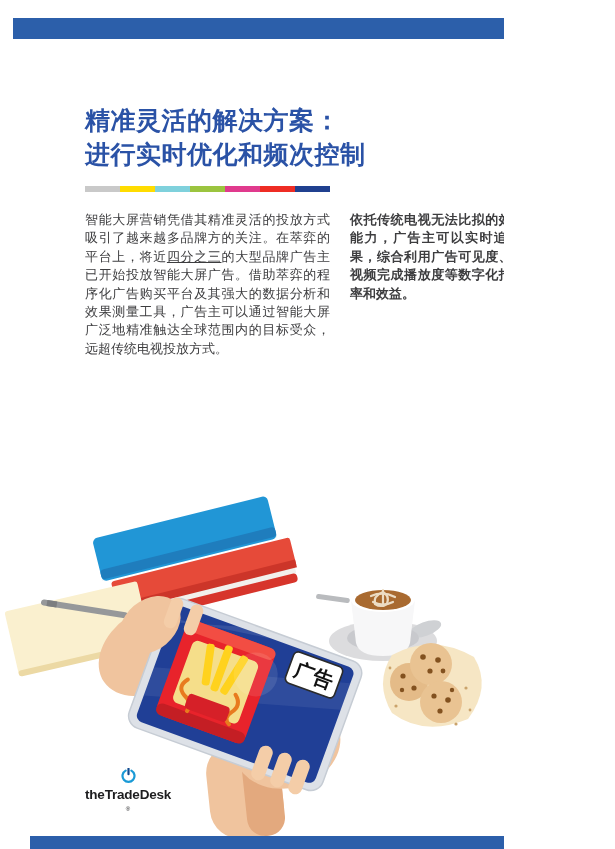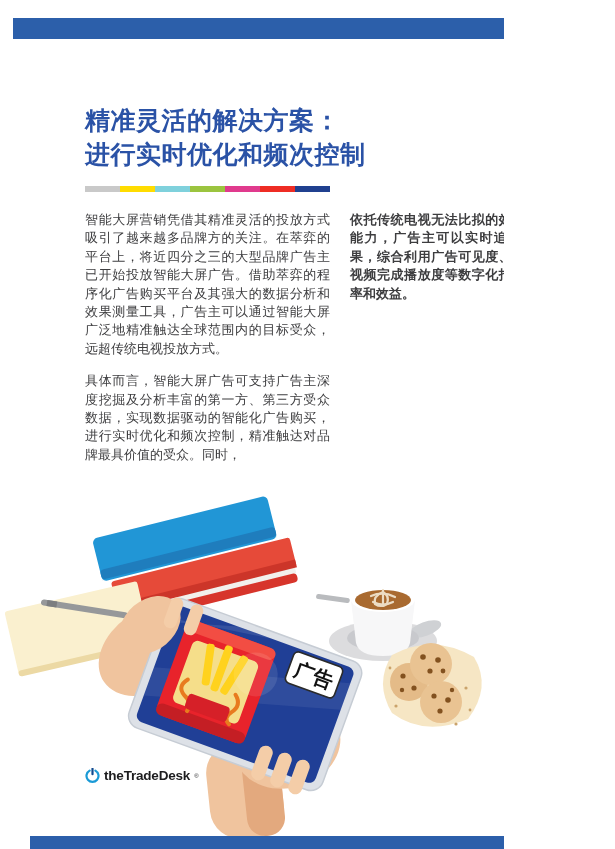--- a/index.html
+++ b/index.html
@@ -12,23 +12,23 @@
   .edge-shadow{position:absolute;left:588px;top:39px;width:9px;height:795px;background:#e7e8ea;}
   .heading{position:absolute;left:85px;top:103px;width:460px;
     font-size:25px;font-weight:bold;line-height:34px;color:#2a52a6;letter-spacing:0.5px;}
   .stripe{position:absolute;left:85px;top:186px;width:245px;height:6px;display:flex;}
   .stripe span{flex:1 1 0;height:6px;display:block;}
   .col{position:absolute;top:211px;width:245px;font-size:13px;line-height:18.4px;
     color:#3d3d3f;text-align:justify;}
   .col.left{left:85px;}
   .col.right{left:350px;width:243px;font-weight:bold;}
   .col p{margin:0 0 14px 0;}
-  .frac{color:inherit;cursor:pointer;}
+  .frac{color:inherit;text-decoration:underline;cursor:pointer;}
   .illustration{position:absolute;left:0;top:480px;width:615px;height:360px;}
-  .logo{position:absolute;left:85px;top:768px;display:flex;align-items:center;gap:4px;}
+  .logo{position:absolute;left:85px;top:768px;display:flex;align-items:center;gap:4px;flex-direction:column;}
   .logo-text{font-size:13.5px;font-weight:bold;color:#1d1d1f;letter-spacing:-0.2px;}
   .logo-reg{font-size:6px;color:#1d1d1f;vertical-align:super;}
 </style>
 </head>
 <body>
 
 <div class="page">
 
   <div class="top-bar" style="background: rgb(44, 95, 170);"></div>
   <div class="edge-shadow"></div>
@@ -43,21 +43,20 @@
       <span style="background: rgb(255, 220, 0);"></span>
       <span style="background: rgb(127, 209, 220);"></span>
       <span style="background: rgb(155, 196, 63);"></span>
       <span style="background: rgb(224, 58, 141);"></span>
       <span style="background: rgb(238, 44, 36);"></span>
       <span style="background: rgb(32, 64, 143);"></span>
     </div>
 
   <div class="col left">
     <p><span>智能大屏营销凭借其精准灵活的投放方式吸引了越来越多品牌方的关注。在萃弈的平台上，将近</span><a class="frac">四分之三</a><span>的大型品牌广告主已开始投放智能大屏广告。借助萃弈的程序化广告购买平台及其强大的数据分析和效果测量工具，广告主可以通过智能大屏广泛地精准触达全球范围内的目标受众，远超传统电视投放方式。</span></p>
-    <p>具体而言，智能大屏广告可支持广告主深度挖掘及分析丰富的第一方、第三方受众数据，实现数据驱动的智能化广告购买，进行实时优化和频次控制，精准触达对品牌最具价值的受众。同时，</p>
   </div>
 
   <div class="col right">
     <p>依托传统电视无法比拟的效果测量及优化能力，广告主可以实时追踪广告活动效果，综合利用广告可见度、触达及频次，视频完成播放度等数字化指标评估投放效率和效益。</p>
   </div>
 
   <svg class="illustration" viewBox="0 480 615 360" xmlns="http://www.w3.org/2000/svg">
 
     <g transform="rotate(-14 190 560)">
       <rect x="112" y="590" width="178" height="9" rx="2" fill="#f2f0ec"></rect>

